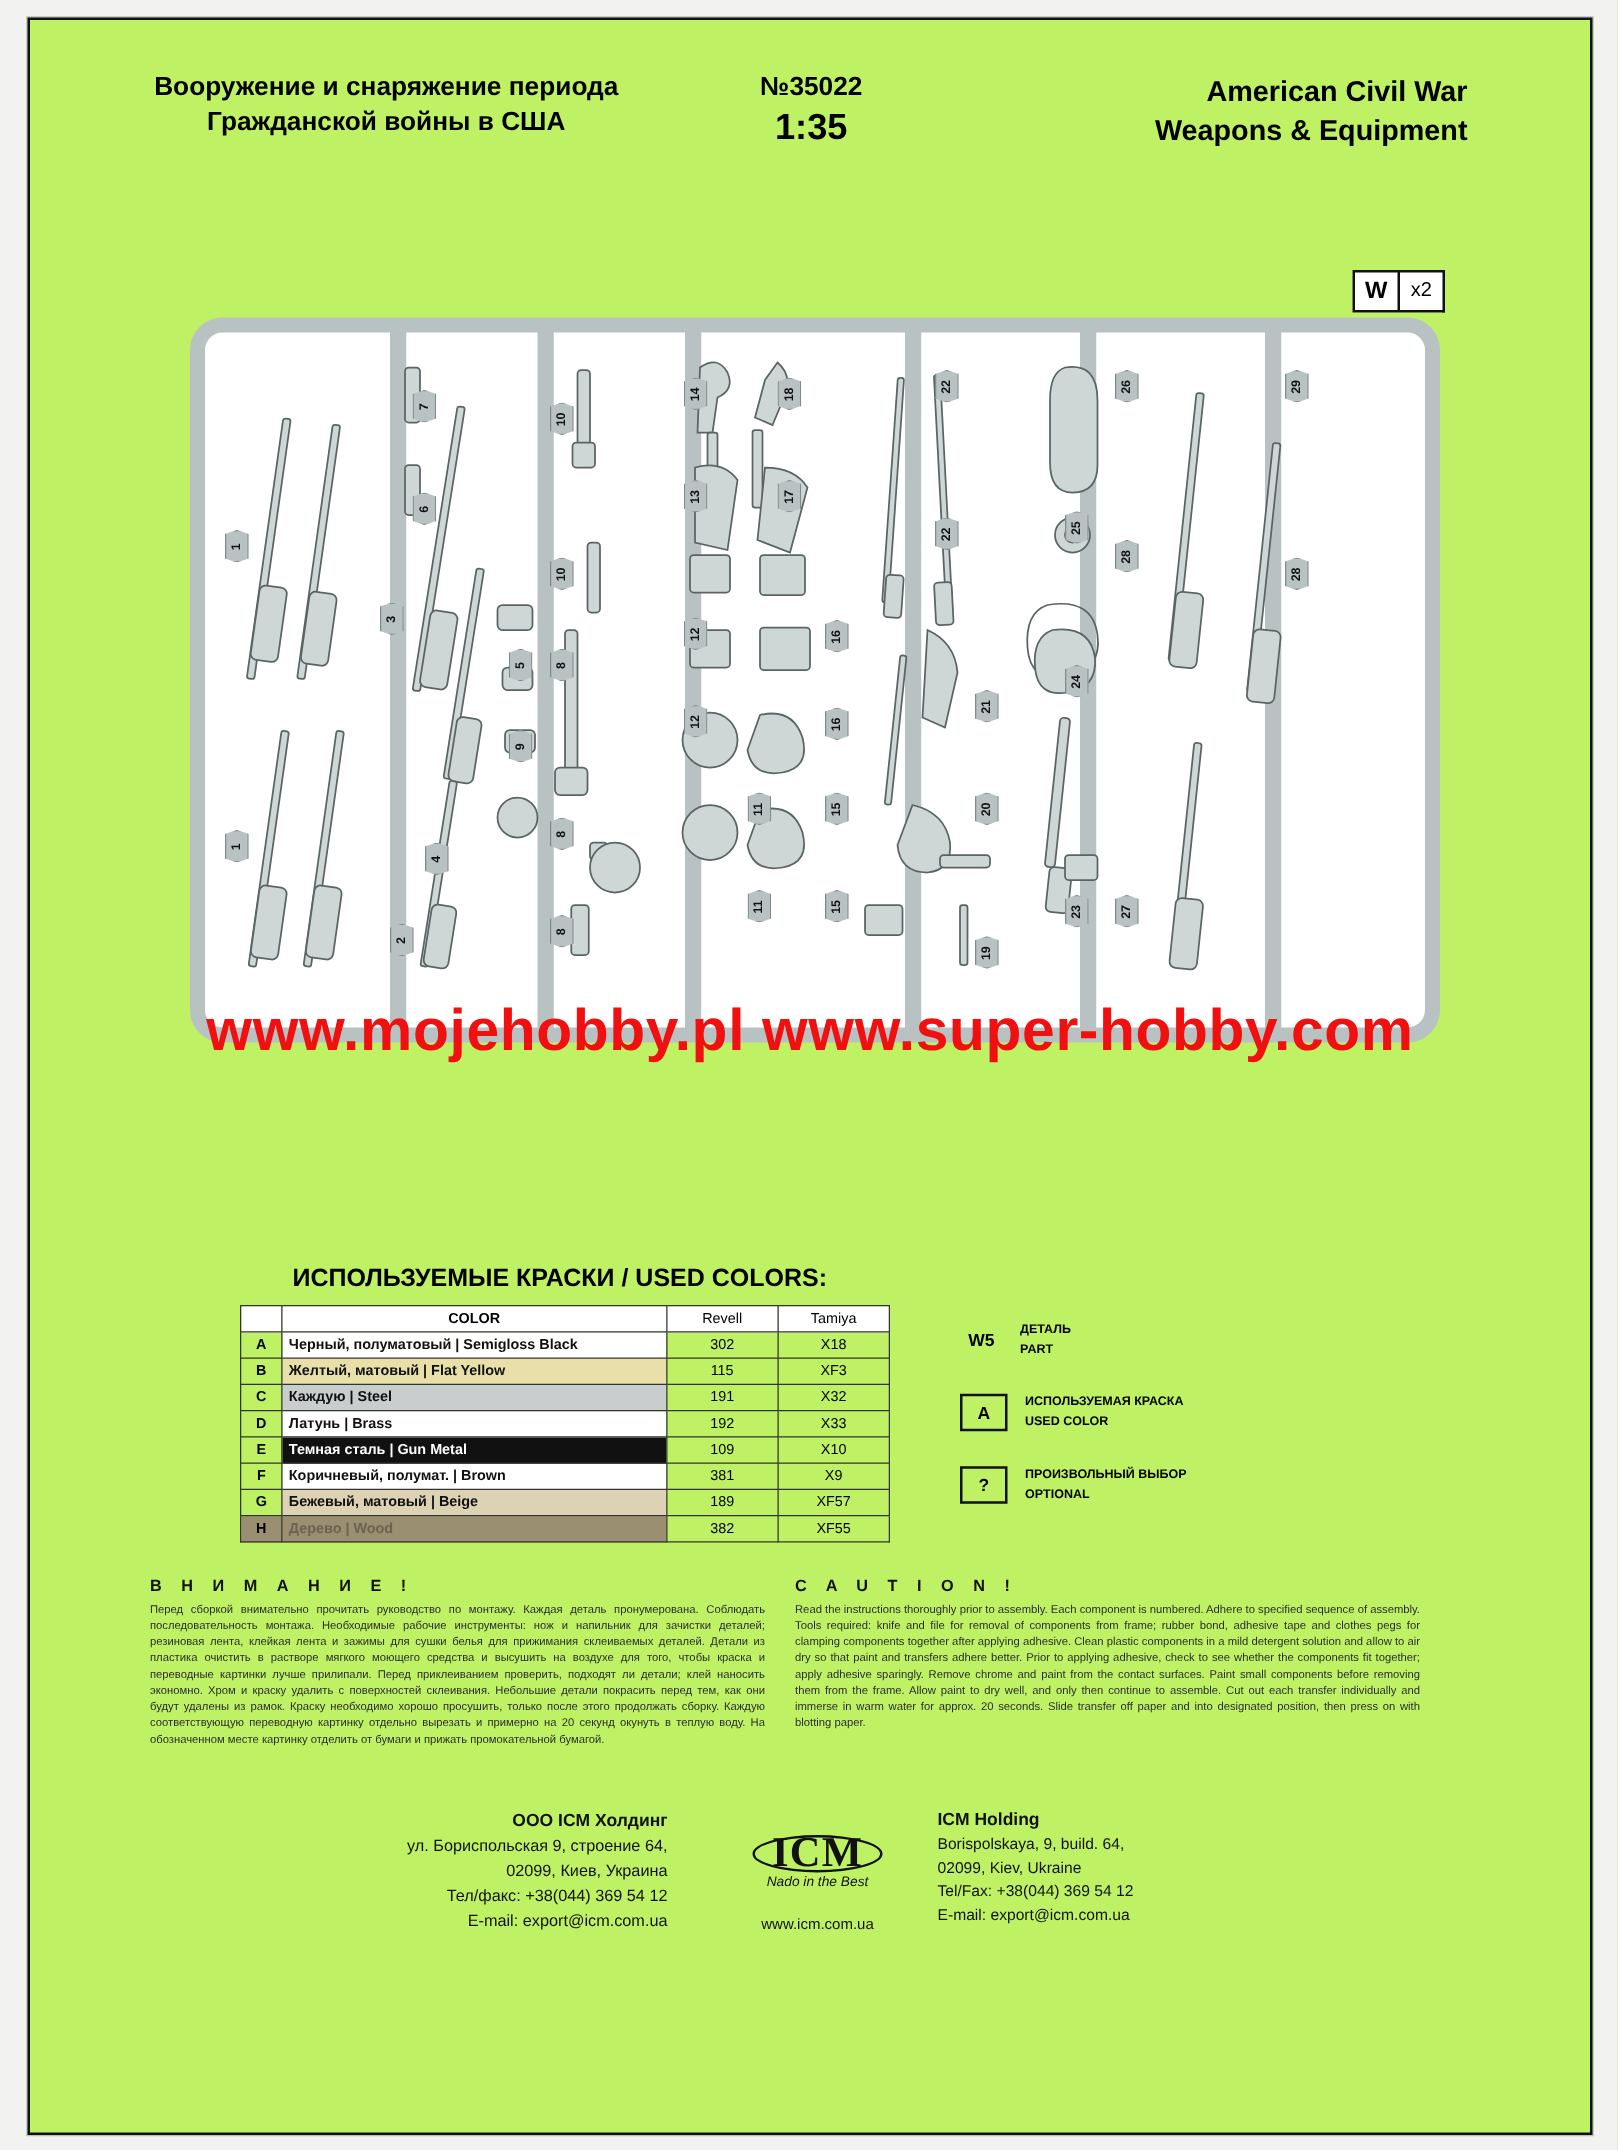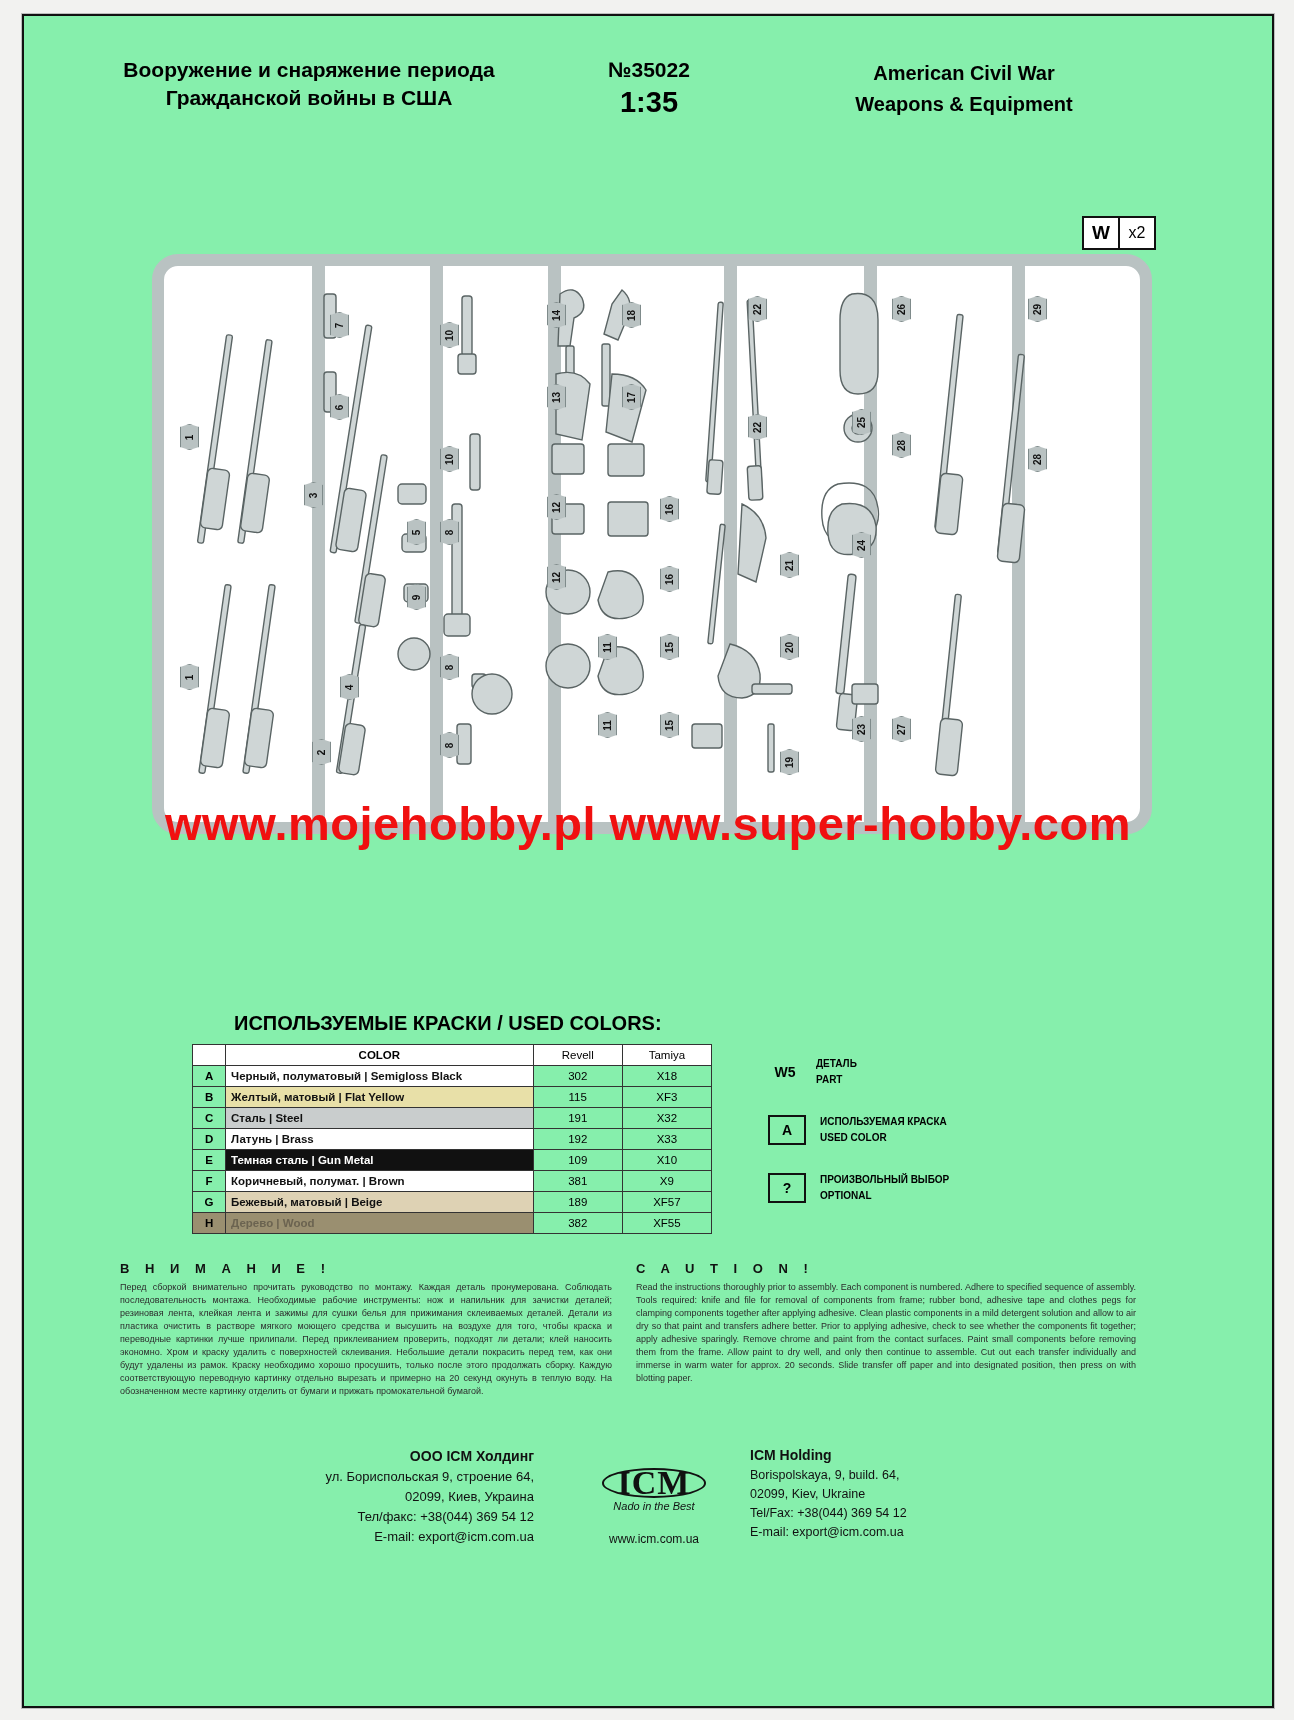--- a/index.html
+++ b/index.html
@@ -1,26 +1,26 @@
 <!DOCTYPE html>
 <html><head>
 <meta charset="utf-8">
 <style>
   html,body{margin:0;padding:0;background:#e8e8e6;}
   body{width:1294px;height:1720px;font-family:"Liberation Sans",sans-serif;}
   .page{position:relative;width:1294px;height:1720px;background:#f2f2f0;overflow:hidden;}
-  .sheet{position:absolute;left:22px;top:14px;width:1248px;height:1690px;background:#86efac;border:2px solid #111;box-shadow:0 0 0 1px #bdbdbd;}
+  .sheet{position:absolute;left:22px;top:14px;width:1248px;height:1690px;background:#bef264;border:2px solid #111;box-shadow:0 0 0 1px #bdbdbd;}
 
   
   .hdr{position:absolute;left:0;top:26px;width:100%;height:120px;}
   .hdr-ru{position:absolute;left:60px;top:14px;width:450px;text-align:center;font-weight:bold;font-size:21px;line-height:28px;color:#000;}
   .hdr-mid{position:absolute;left:530px;top:16px;width:190px;text-align:center;}
   .hdr-no{font-weight:bold;font-size:21px;color:#000;}
   .hdr-scale{font-weight:bold;font-size:29px;color:#000;margin-top:4px;}
-  .hdr-en{position:absolute;left:730px;top:16px;width:420px;text-align:center;font-weight:bold;font-size:20px;line-height:31px;color:#000;}
+  .hdr-en{position:absolute;left:730px;top:16px;width:420px;text-align:right;font-weight:bold;font-size:23px;line-height:31px;color:#000;}
 
   
   .badge{position:absolute;right:116px;top:200px;display:flex;align-items:stretch;}
   .badge .b1{width:34px;height:30px;border:2px solid #111;background:#fff;font-weight:bold;font-size:19px;display:flex;align-items:center;justify-content:center;}
   .badge .b2{width:34px;height:30px;border:2px solid #111;border-left:none;background:#fff;font-size:16px;display:flex;align-items:center;justify-content:center;}
 
   
   .sprue-wrap{position:absolute;left:128px;top:238px;width:1000px;height:580px;}
   .sprue-frame{position:absolute;inset:0;border:12px solid #b9c2c2;border-radius:26px;background:#ffffff;}
   .bar{position:absolute;background:#b9c2c2;}
@@ -337,21 +337,21 @@
           <td class="cv">X18</td>
         </tr>
         <tr>
           <td class="cl">B</td>
           <td class="cname" style="background:#e8e0a8;color:#111">Желтый, матовый | Flat Yellow</td>
           <td class="cv">115</td>
           <td class="cv">XF3</td>
         </tr>
         <tr>
           <td class="cl">C</td>
-          <td class="cname" style="background:#c9cdcd;color:#111">Сталь |  Steel</td>
+          <td class="cname" style="background:#c9cdcd;color:#111">Каждую |  Steel</td>
           <td class="cv">191</td>
           <td class="cv">X32</td>
         </tr>
         <tr>
           <td class="cl">D</td>
           <td class="cname" style="background:#ffffff;color:#111">Латунь | Brass</td>
           <td class="cv">192</td>
           <td class="cv">X33</td>
         </tr>
         <tr>

